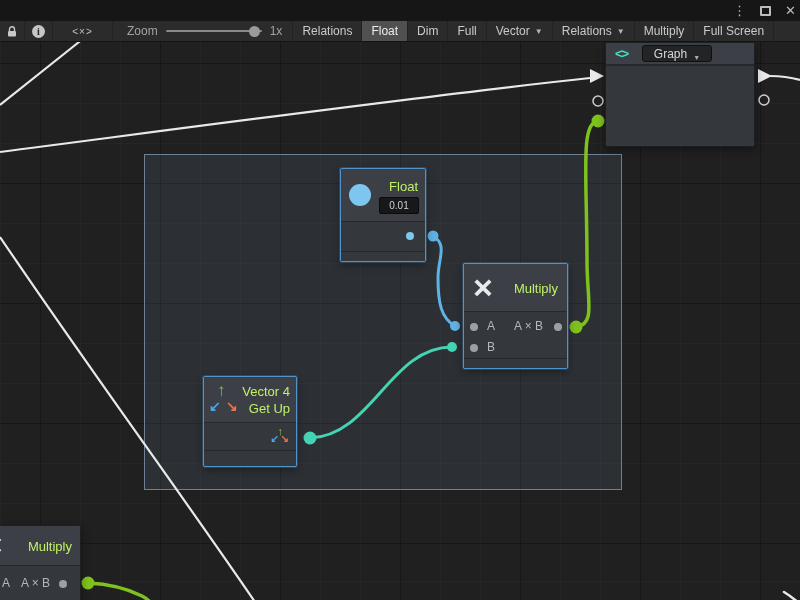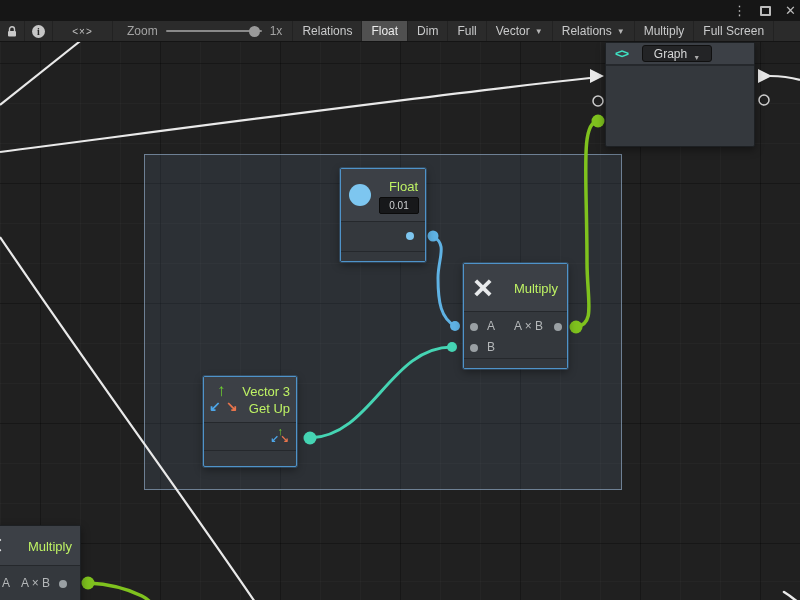--- a/index.html
+++ b/index.html
@@ -147,21 +147,21 @@
       <span class="plabel" style="left:23px; top:28px;">B</span>
     </div>
     <div class="nfoot" style="height:10px;"></div>
   </div>
 
   <div class="node selected" style="left:203px; top:376px; width:94px; height:91px;">
     <div class="nhead" style="height:46px;">
       <span class="vecglyph" style="left:13px; top:5px; font-size:17px; color:#6fd12f;">↑</span>
       <span class="vecglyph" style="left:5px; top:22px; font-size:14px; color:#4da6e8;">↙</span>
       <span class="vecglyph" style="left:22px; top:22px; font-size:14px; color:#e8744c;">↘</span>
-      <span class="ntitle" style="position:absolute; right:6px; top:7px;">Vector 3</span>
+      <span class="ntitle" style="position:absolute; right:6px; top:7px;">Vector 4</span>
       <span class="ntitle" style="position:absolute; right:6px; top:24px;">Get Up</span>
     </div>
     <div class="nbody" style="height:27px;">
       <span class="vecglyph" style="right:13px; top:3px; font-size:11px; color:#6fd12f; position:absolute;">↑</span>
       <span class="vecglyph" style="right:17px; top:11px; font-size:10px; color:#4da6e8; position:absolute;">↙</span>
       <span class="vecglyph" style="right:7px; top:11px; font-size:10px; color:#e8744c; position:absolute;">↘</span>
     </div>
     <div class="nfoot" style="height:10px;"></div>
   </div>
 

